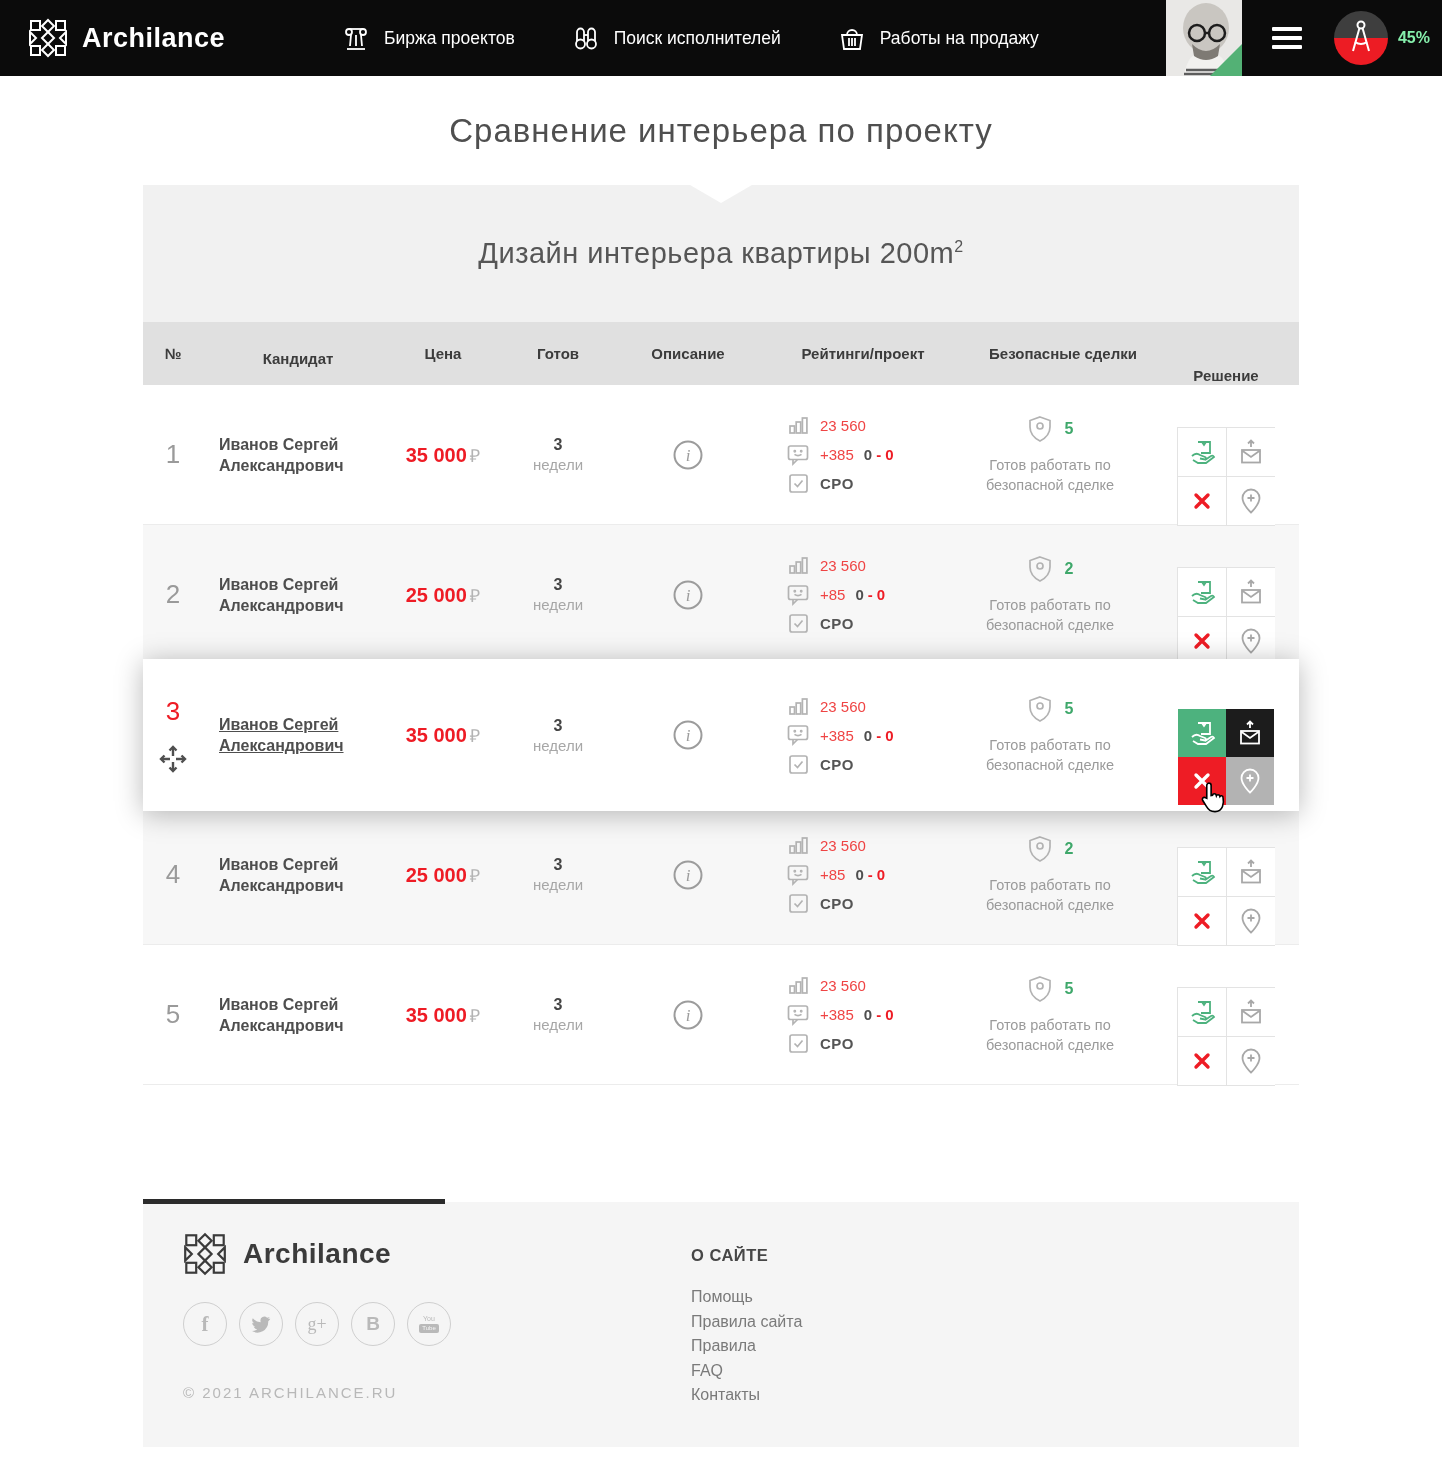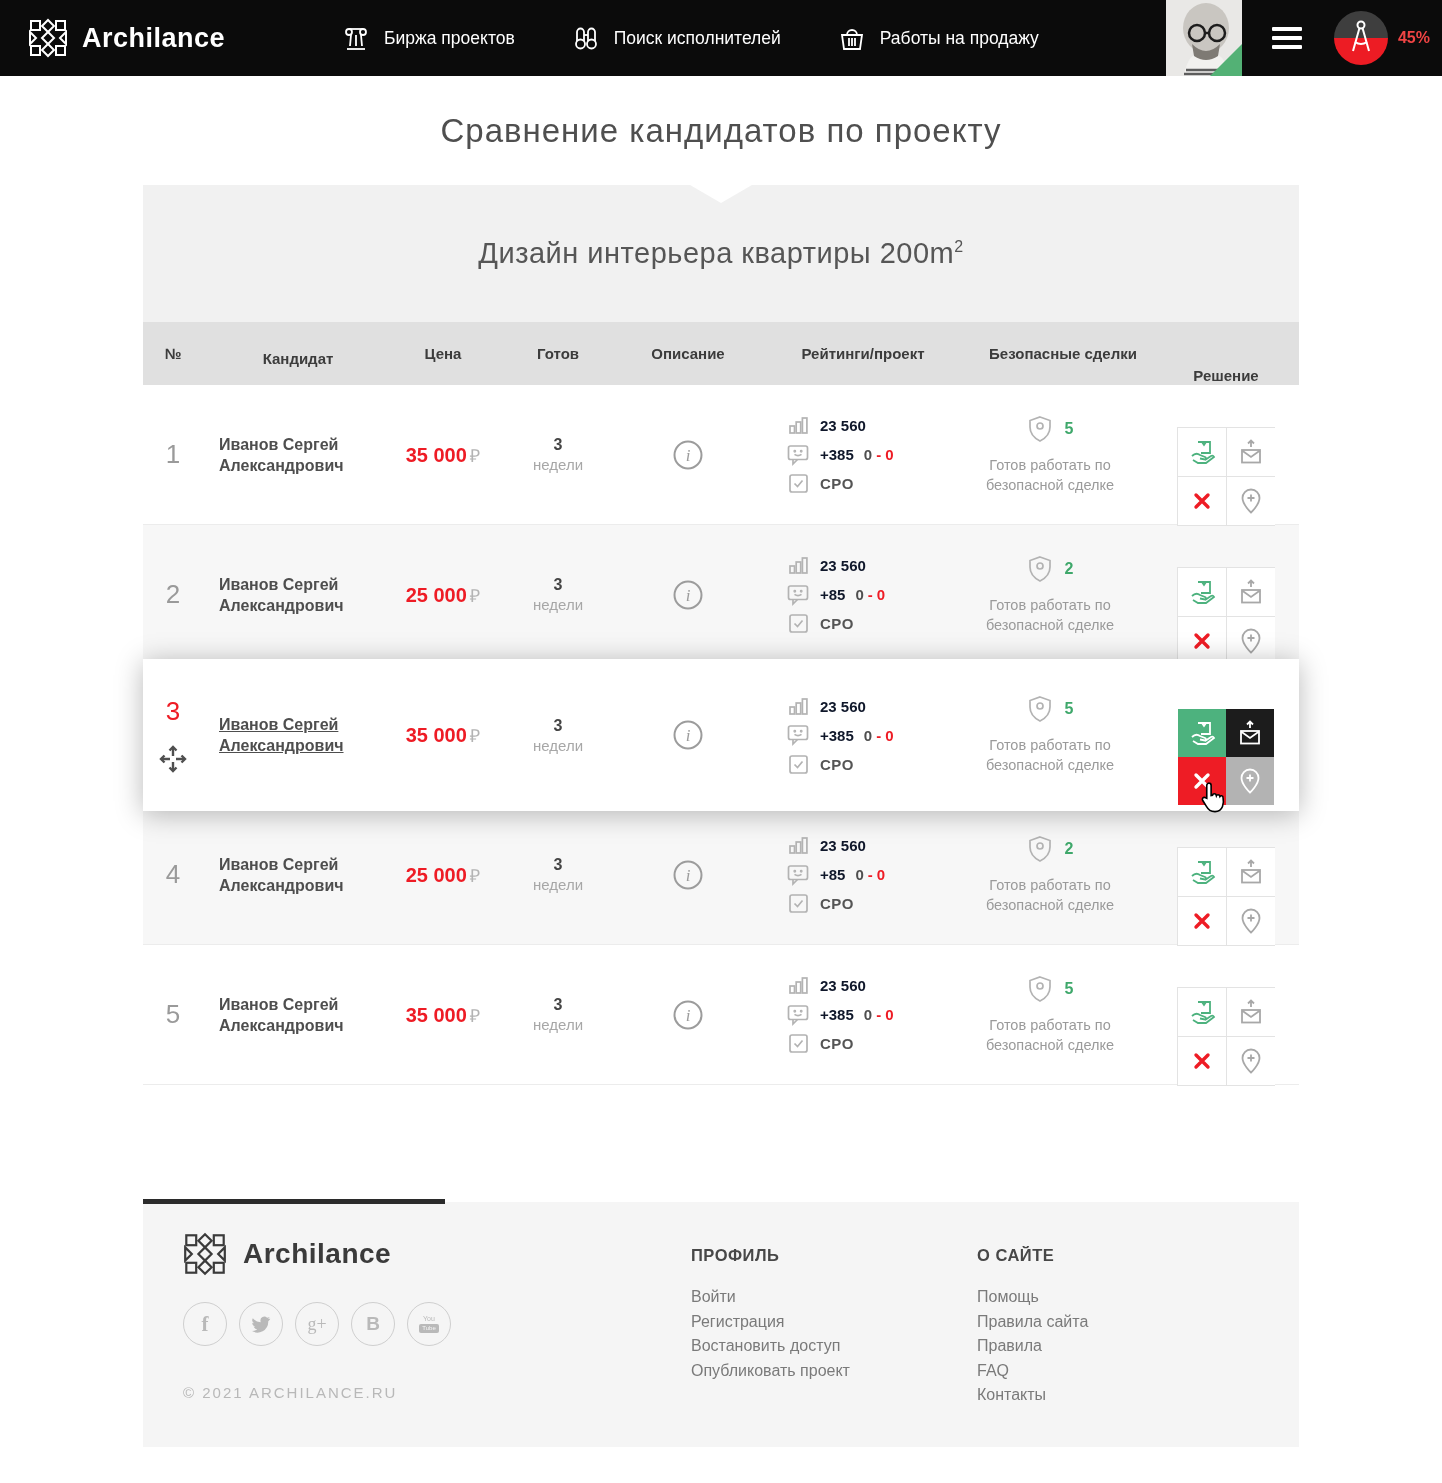--- a/index.html
+++ b/index.html
@@ -9,21 +9,21 @@
   
   .header { height:76px; background:#0b0b0b; display:flex; align-items:center; }
   .logo { margin-left:28px; display:flex; align-items:center; gap:14px; }
   .brand { color:#fff; font-size:27px; font-weight:bold; letter-spacing:.5px; }
   .nav { display:flex; margin-left:116px; }
   .nav-item { display:flex; align-items:center; gap:13px; color:#fff; font-size:17.5px; margin-right:56px; cursor:pointer; white-space:nowrap; }
   .avatar { margin-left:auto; width:76px; height:76px; display:block; }
   .burger { margin:0 32px 0 30px; width:30px; display:flex; flex-direction:column; gap:5px; cursor:pointer; }
   .burger span { height:4px; background:#fff; border-radius:1px; }
   .hbadge { display:flex; align-items:center; gap:10px; margin-right:12px; }
-  .hbadge .pct { color:#ef4444; font-size:16px; font-weight:bold; }
+  .hbadge .pct { color:#86efac; font-size:16px; font-weight:bold; }
 
   
   .container { width:1156px; margin:0 auto; }
   .titlebar { height:109px; display:flex; align-items:center; justify-content:center; background:#fff; }
   .page-title { font-size:33px; font-weight:300; color:#4f4f4f; letter-spacing:1px; }
   .subband { position:relative; height:137px; background:#f1f1f1; display:flex; align-items:center; justify-content:center; }
   .notch { position:absolute; top:0; left:50%; margin-left:-31px; width:0; height:0;
            border-left:31px solid transparent; border-right:31px solid transparent; border-top:18px solid #ffffff; }
   .sub-title { font-size:29px; font-weight:300; color:#565656; letter-spacing:.5px; }
   .sub-title sup { font-size:16px; }
@@ -56,21 +56,21 @@
   .cell-term { text-align:center; }
   .term-n { font-size:16px; font-weight:bold; color:#444; }
   .term-u { font-size:15px; color:#a7a7a7; margin-top:2px; }
 
   .cell-desc { display:flex; justify-content:center; }
   .info-btn { cursor:pointer; display:inline-flex; }
 
   .cell-rate { padding-left:33px; }
   .rl { display:flex; align-items:center; margin:4px 0; height:25px; }
   .rl .ric { width:24px; display:flex; justify-content:center; color:#b3b3b3; margin-right:10px; }
-  .v-views,.v-pos { color:#0f172a; font-weight:bold; font-size:15px; }
+  .v-views,.v-pos { color:#ef4444; font-weight:normal; font-size:15px; }
   .v-mid { color:#4f4f4f; font-weight:bold; font-size:15px; margin-left:10px; }
   .v-dash { color:#ee1c25; font-weight:bold; font-size:15px; margin:0 4px; }
   .v-neg { color:#ee1c25; font-weight:bold; font-size:15px; }
   .v-cert { color:#555; font-weight:bold; font-size:15px; letter-spacing:.5px; }
 
   .cell-deal { text-align:center; padding-right:26px; }
   .deal-top { display:flex; align-items:center; justify-content:center; gap:12px; color:#b3b3b3; }
   .deal-count { color:#3fa86b; font-weight:bold; font-size:16px; }
   .deal-text { margin-top:12px; font-size:14.5px; color:#9a9a9a; line-height:20px; }
 
@@ -192,21 +192,21 @@
         <path d="M25.5 17 L19 40 M28.5 17 L35 40" stroke="#fff" stroke-width="2" fill="none"></path>
         <path d="M21 31 Q27 35 33 31" stroke="#fff" stroke-width="2" fill="none"></path>
       </svg>
     </span>
     <span class="pct">45%</span>
   </div>
 </div>
 
 <div class="container">
   <div class="titlebar">
-    <div class="page-title">Сравнение кандидатов по проекту</div>
+    <div class="page-title">Сравнение интерьера по проекту</div>
   </div>
 
   <div class="subband">
     <div class="notch"></div>
     <div class="sub-title"><span>Дизайн интерьера квартиры 200m</span><sup>2</sup></div>
   </div>
 
   <div class="thead">
     <div class="th c-num">№</div>
     <div class="th c-name">Кандидат</div>
@@ -803,27 +803,20 @@
             </div>
           <div class="soc">
             <span class="yt">
                 <span class="yt1">You</span>
                 <span class="yt2">Tube</span>
               </span>
           </div>
         </div>
         <div class="copyright">© 2021 ARCHILANCE.RU</div>
       </div>
-      <div class="f-col f-col1">
-        <h4>ПРОФИЛЬ</h4>
-        <a>Войти</a>
-        <a>Регистрация</a>
-        <a>Востановить доступ</a>
-        <a>Опубликовать проект</a>
-      </div>
       <div class="f-col">
         <h4>О САЙТЕ</h4>
         <a>Помощь</a>
         <a>Правила сайта</a>
         <a>Правила</a>
         <a>FAQ</a>
         <a>Контакты</a>
       </div>
     </div>
   </div>

